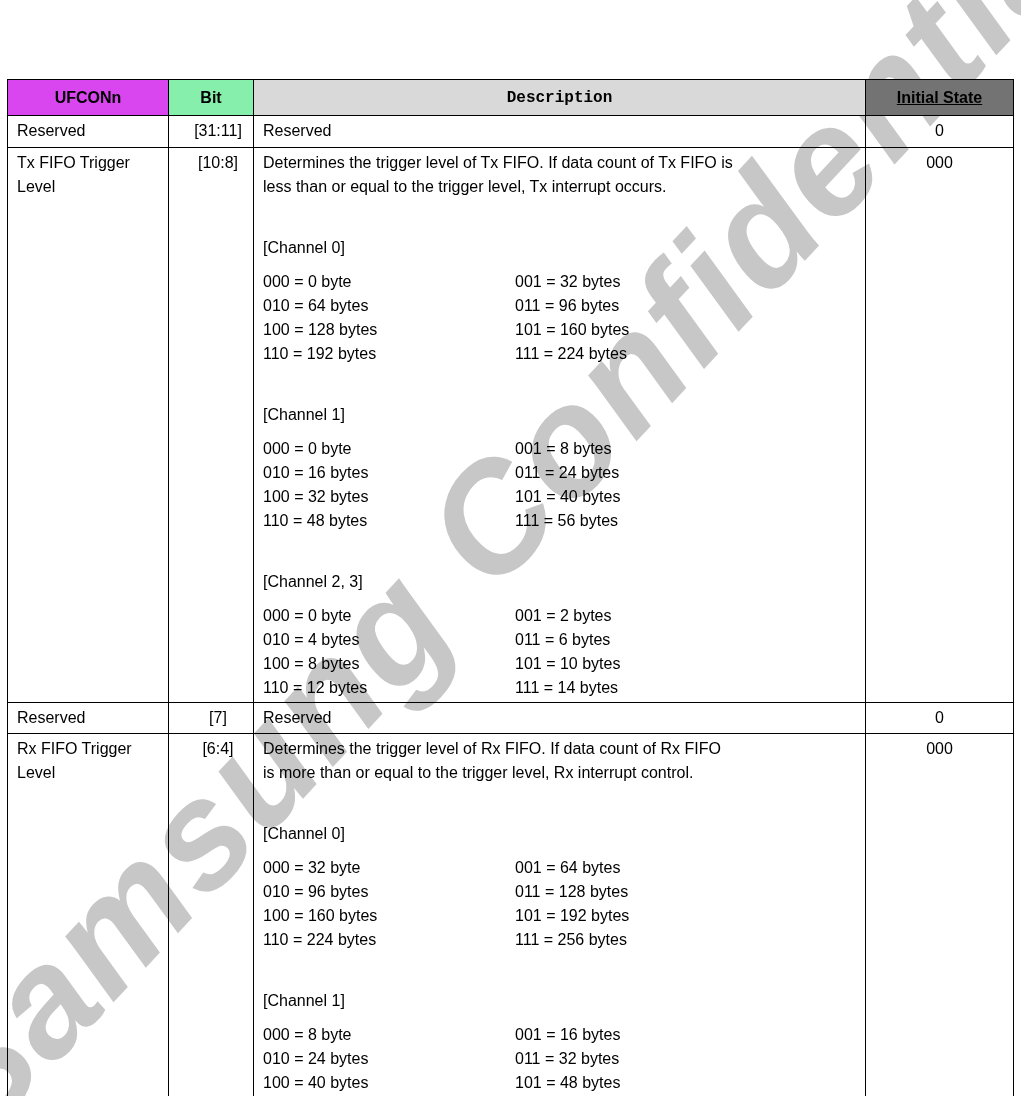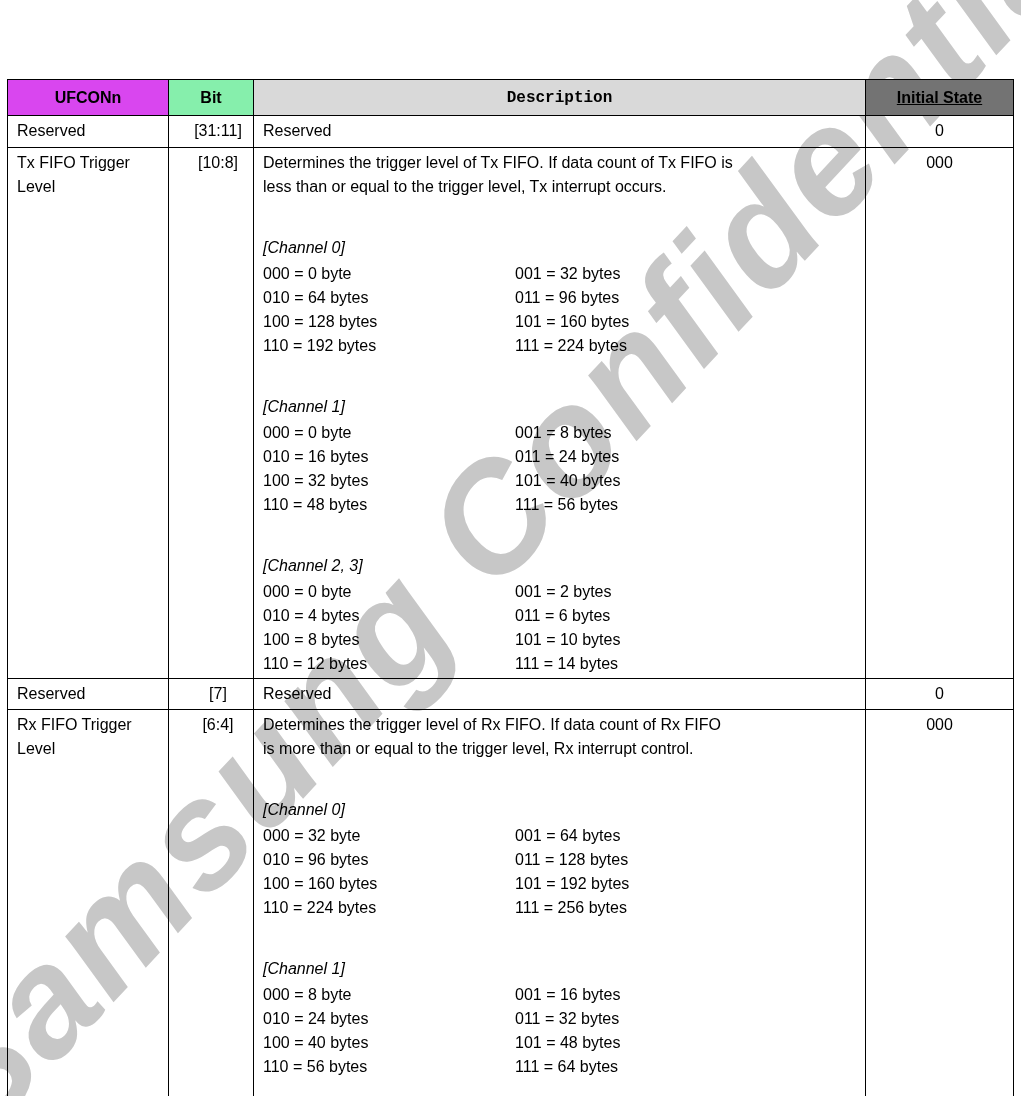--- a/index.html
+++ b/index.html
@@ -62,23 +62,23 @@
   td.c-name { padding: 3px 6px 2px 9px; line-height: 24px; }
   td.c-bit  { text-align: center; padding-top: 3px; line-height: 24px; padding-left: 15px; }
   td.c-desc { padding: 3px 6px 2px 9px; line-height: 24px; }
   td.c-init { text-align: center; padding-top: 3px; line-height: 24px; }
   tr.r0 { height: 32px; }
   tr.r1 { height: 528px; }
   tr.r2 { height: 31px; }
   tr.r3 { height: 387px; }
   .description-text div { line-height: 24px; }
   .channel-block { margin-top: 37px; }
-  .channel-label { line-height: 24px; font-style: italic; }
+  .channel-label { line-height: 24px; }
   .channel-options {
-    margin-top: 2px;
+    margin-top: 10px;
     display: grid;
     grid-template-columns: 252px auto;
   }
   .channel-options span { line-height: 24px; display: block; }
 </style>
 </head>
 <body>
 
 <div class="page">
 

